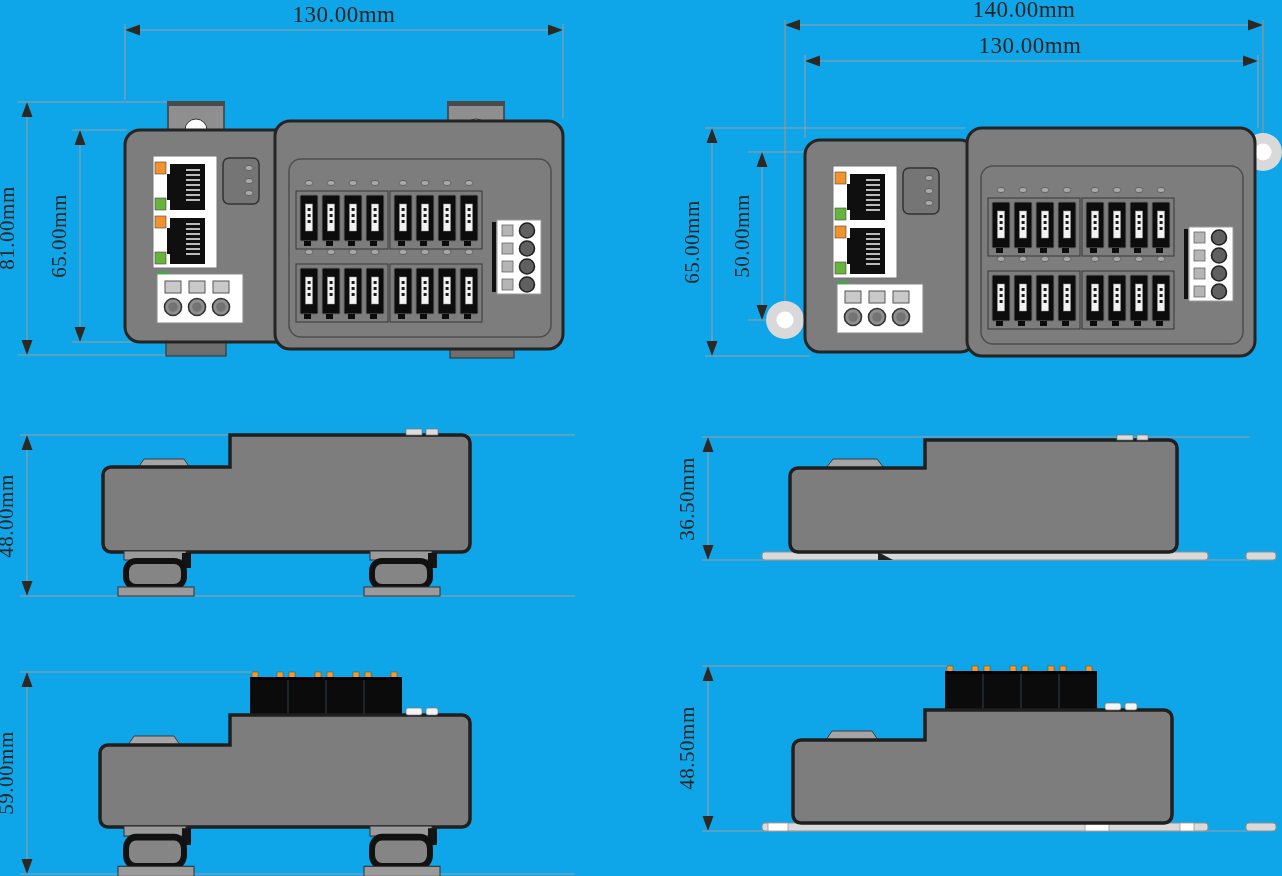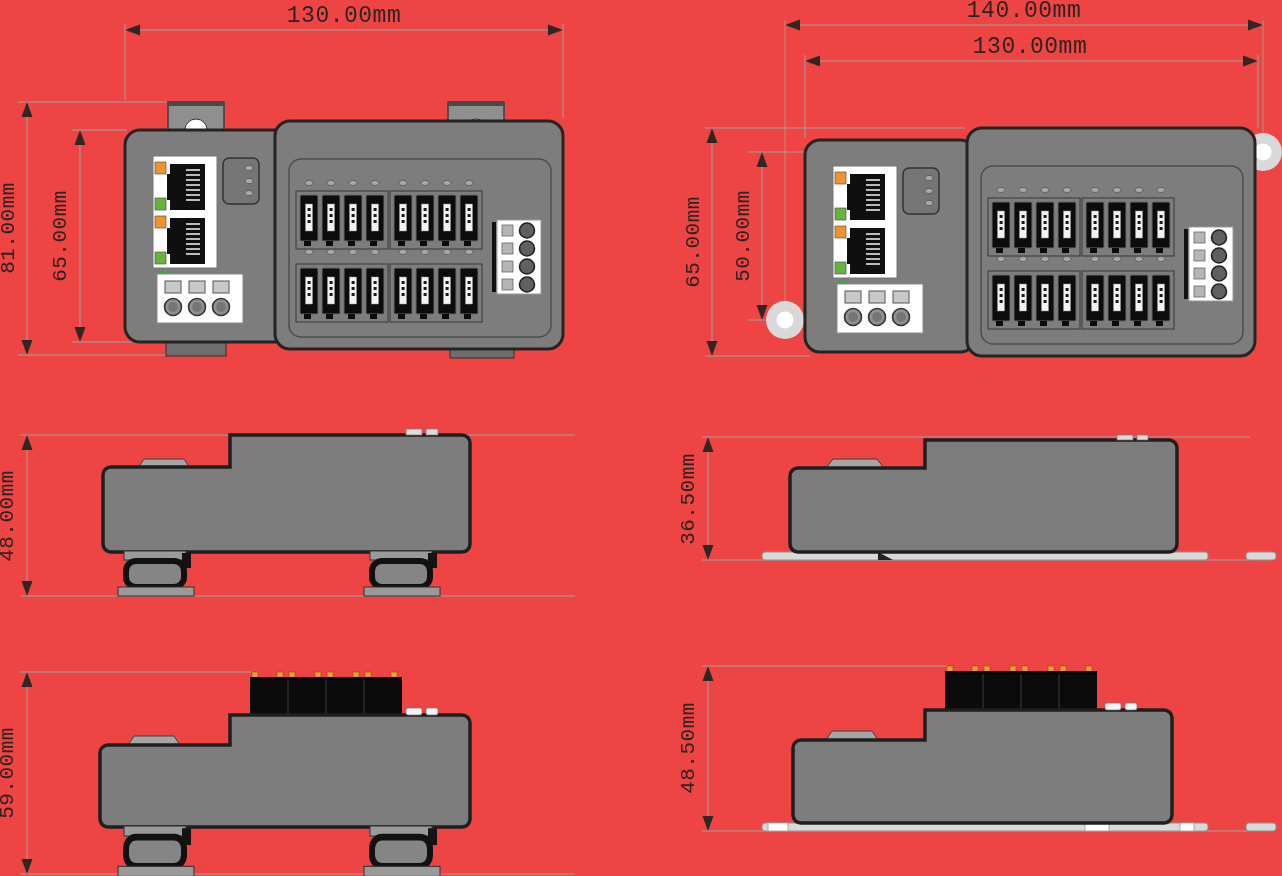--- a/index.html
+++ b/index.html
@@ -1,17 +1,17 @@
 <!DOCTYPE html>
 <html><head>
 <meta charset="utf-8">
 <style>
   html,body{margin:0;padding:0;background:#ffffff;}
-  .canvas{position:relative;width:1282px;height:876px;background:#ef4444;overflow:hidden;
-          font-family:Liberation Mono, monospace;}
+  .canvas{position:relative;width:1282px;height:876px;background:#0ea5e9;overflow:hidden;
+          font-family:Liberation Serif, serif;}
   svg{position:absolute;left:0;top:0;}
   text{fill:#2b2522;}
   .dim-label{font-size:21px;letter-spacing:.5px;}
   .dim-label-h{font-size:23px;letter-spacing:.5px;}
 </style>
 </head>
 <body>
 
 <div class="canvas">
 <svg width="1282" height="876" viewBox="0 0 1282 876">

